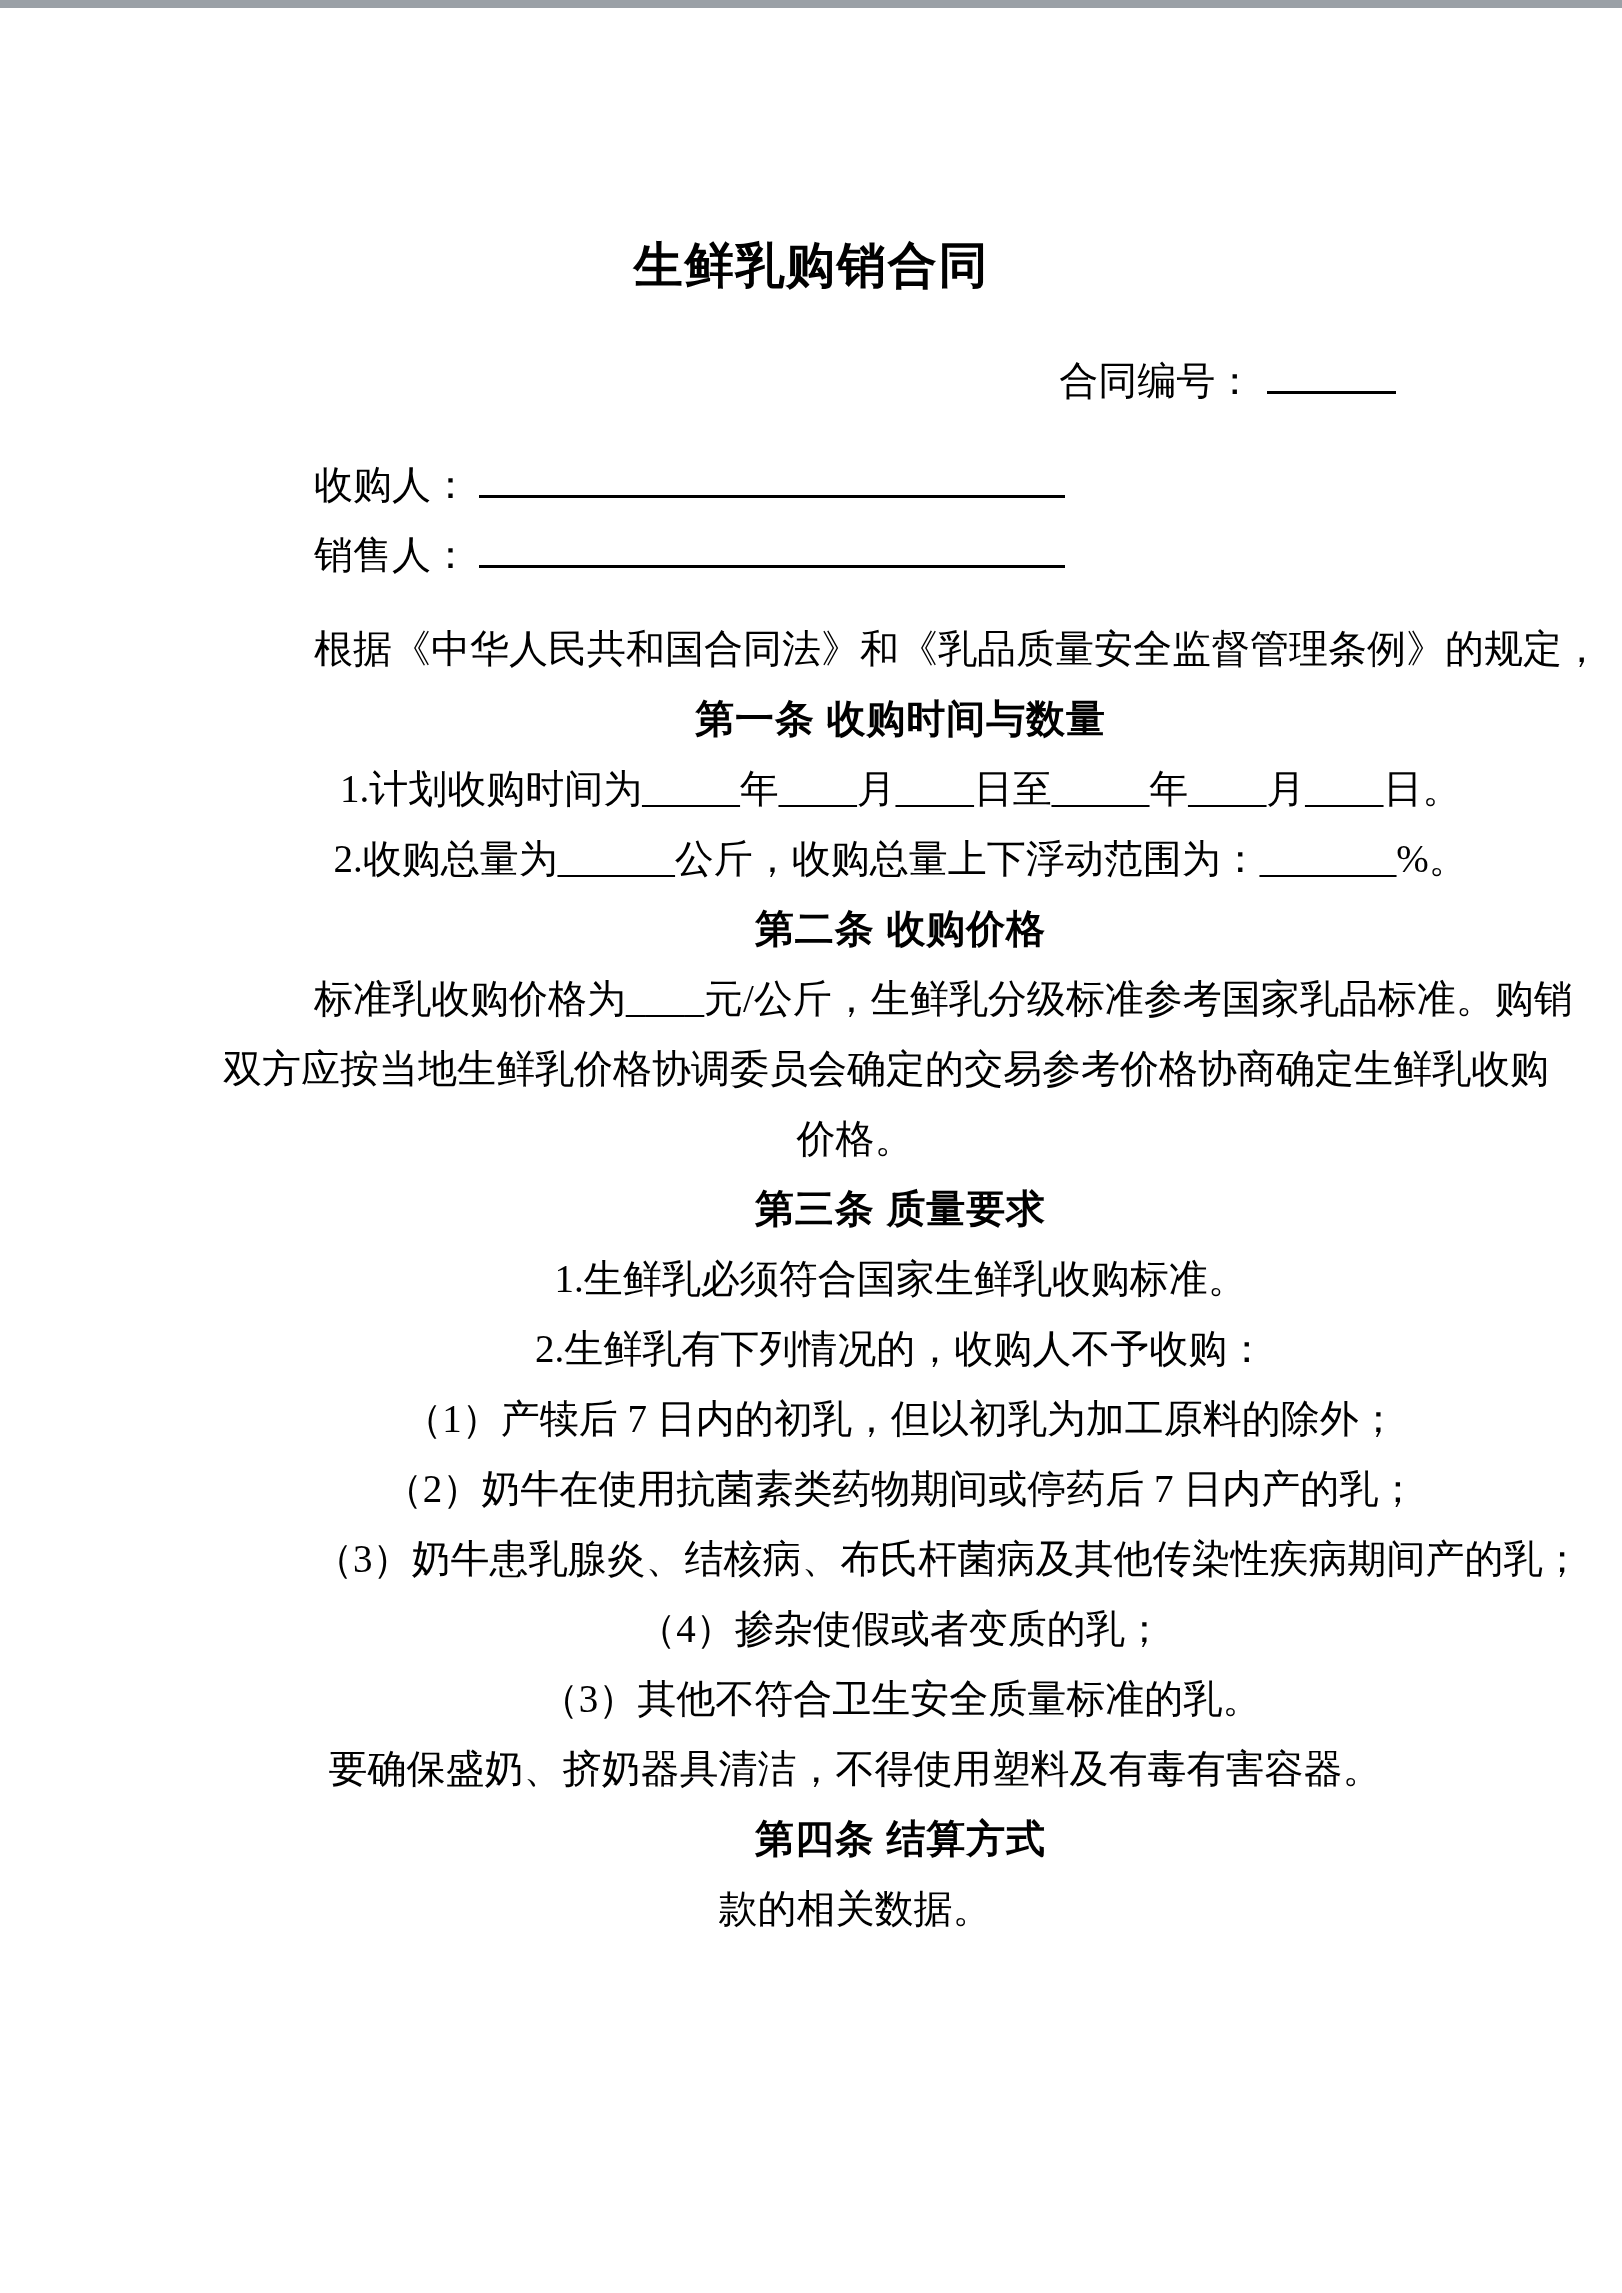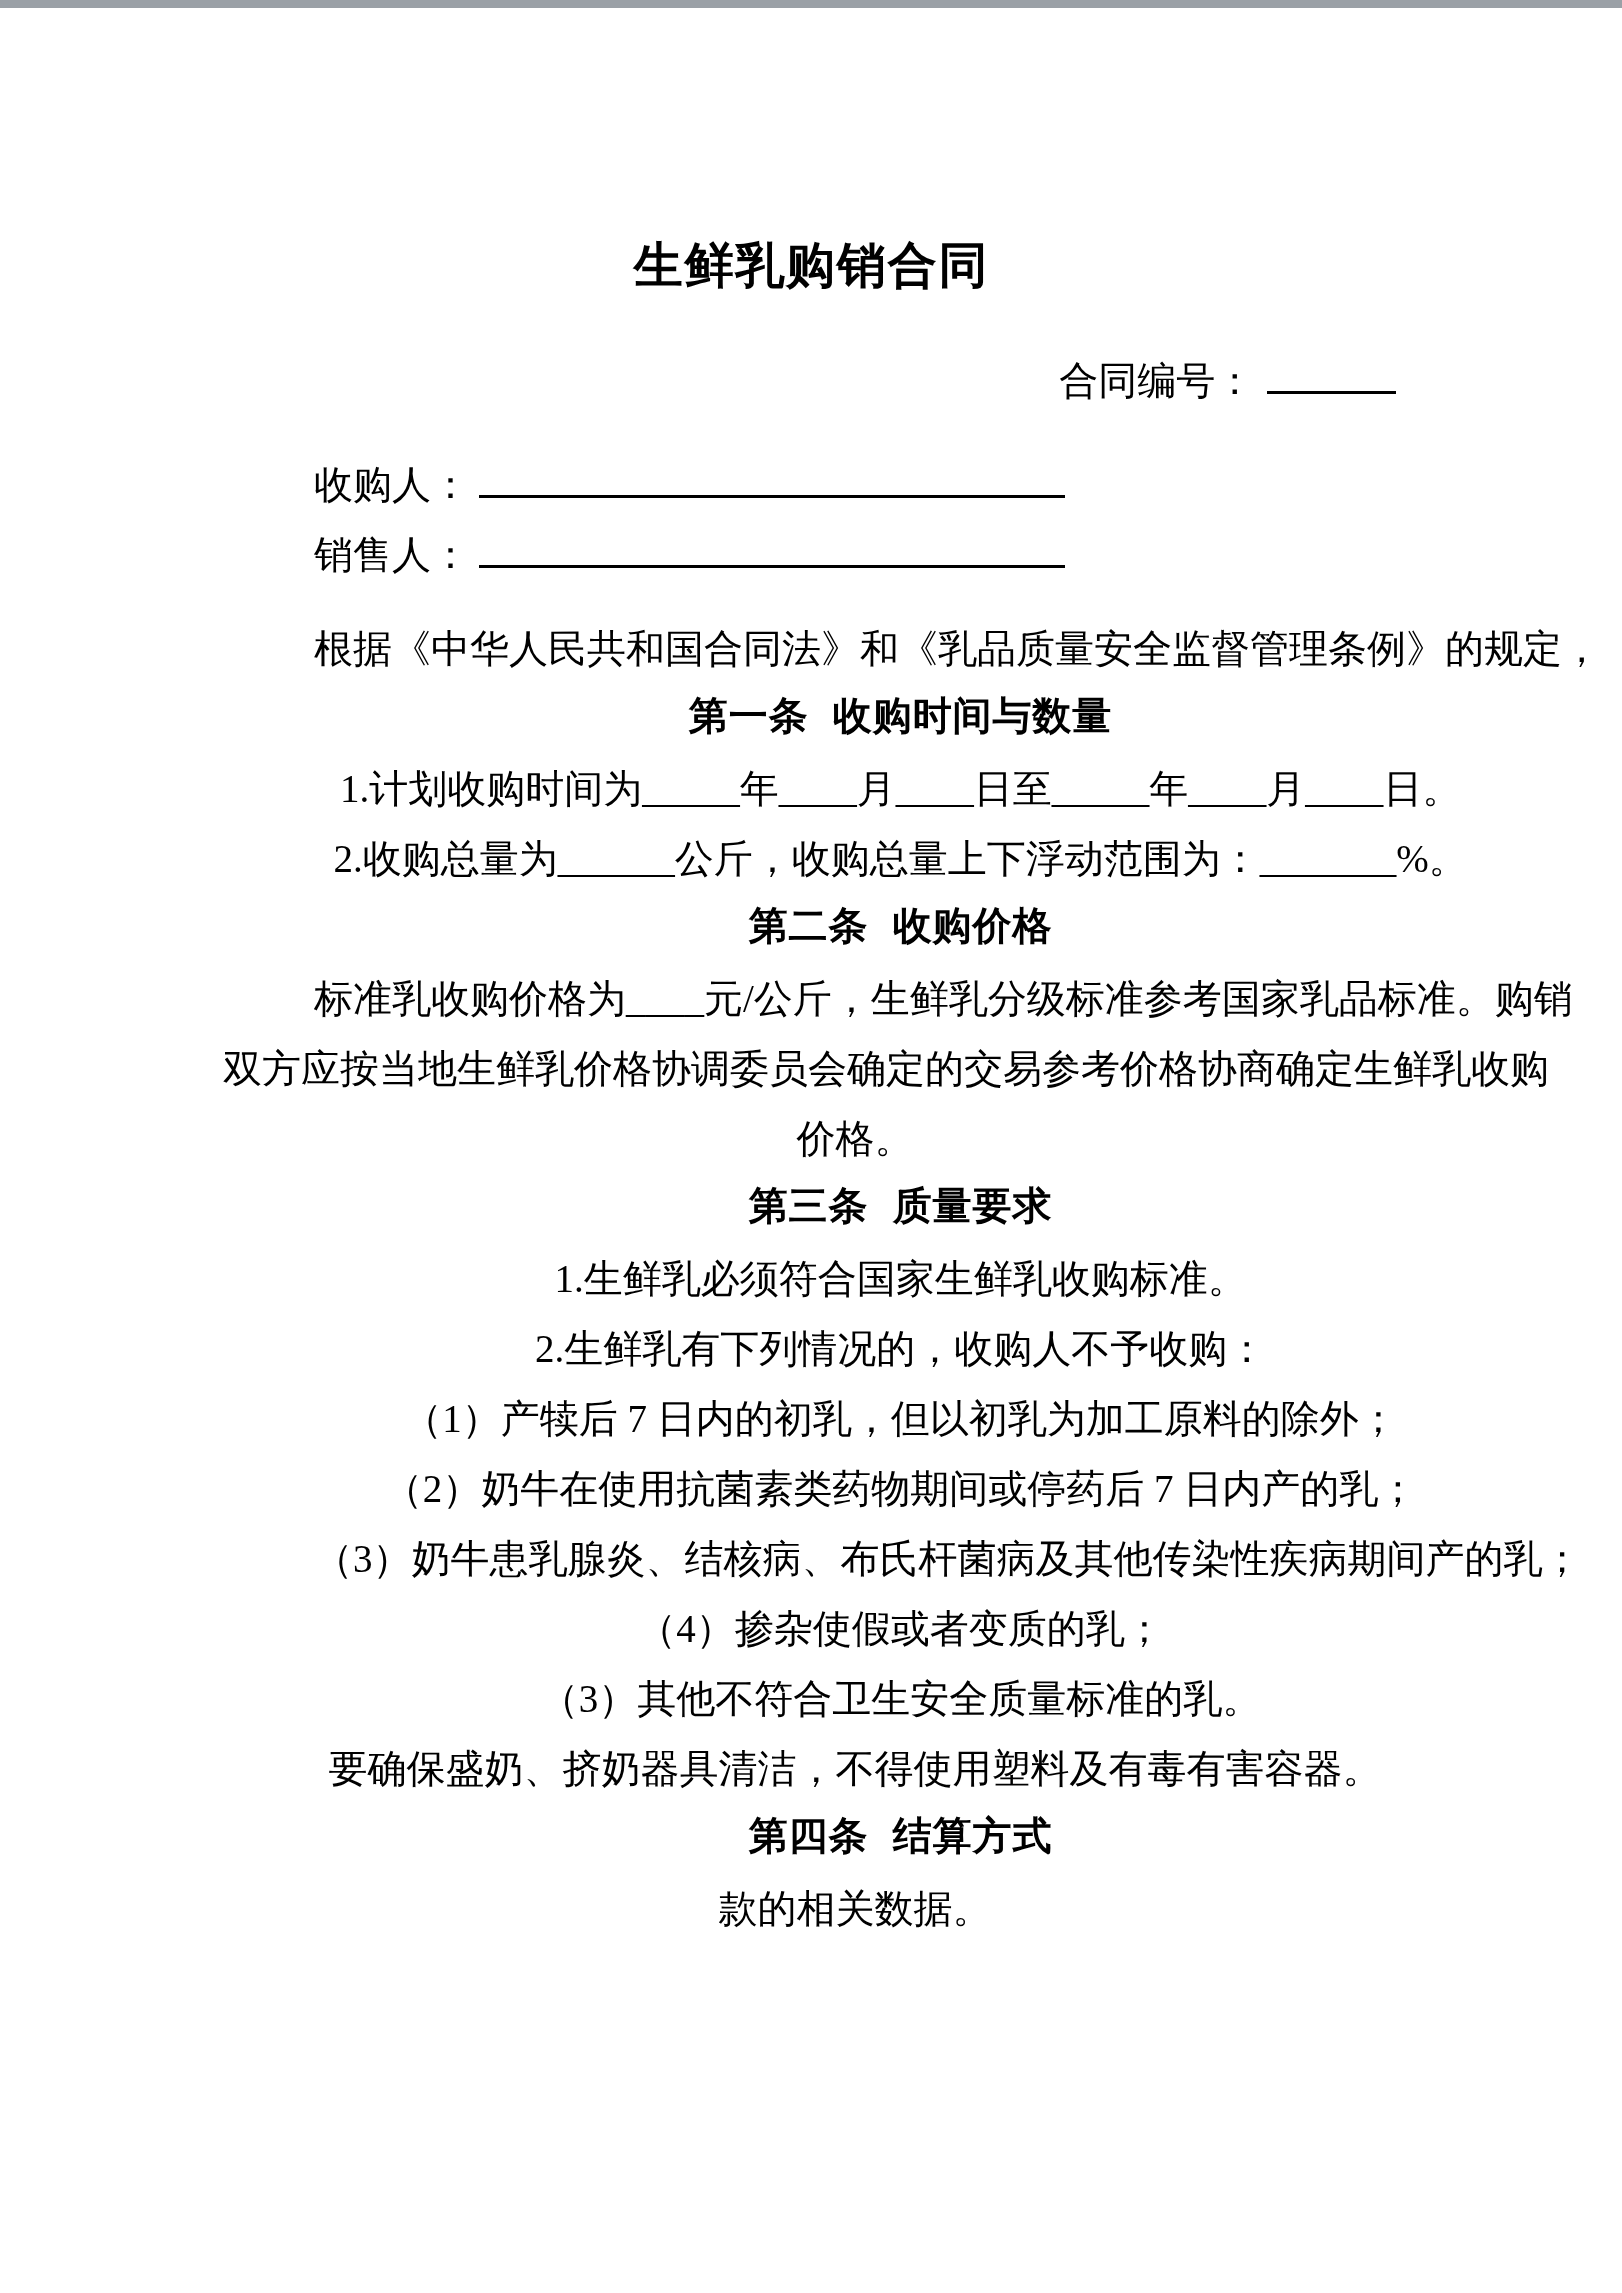--- a/index.html
+++ b/index.html
@@ -51,21 +51,21 @@
     padding-right:136px;
     font-size:39px;
     line-height:70px;
   }
   .line { white-space:nowrap;text-align:center; }
   .line.indent { text-indent:91px; }
   .line.flush  { text-indent:0; }
   .line.heading {
     text-indent:91px;
     font-weight:bold;
-    font-family:Liberation Mono, monospace;
+    font-family:Liberation Sans, sans-serif;
     letter-spacing:0.9px;
   }
 </style>
 </head>
 <body>
 
 <div class="page">
 
   <h1 class="doc-title">生鲜乳购销合同</h1>
 

